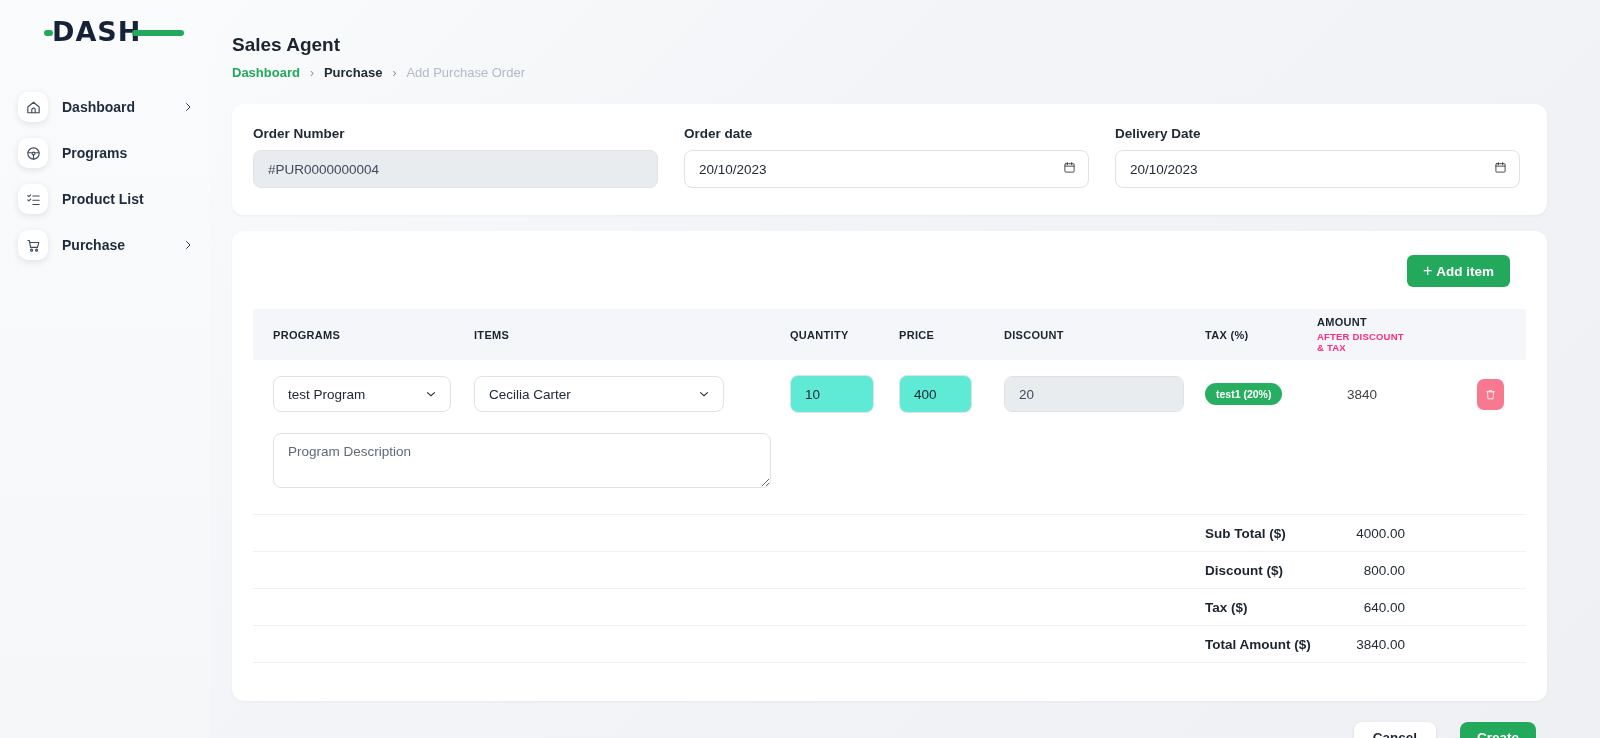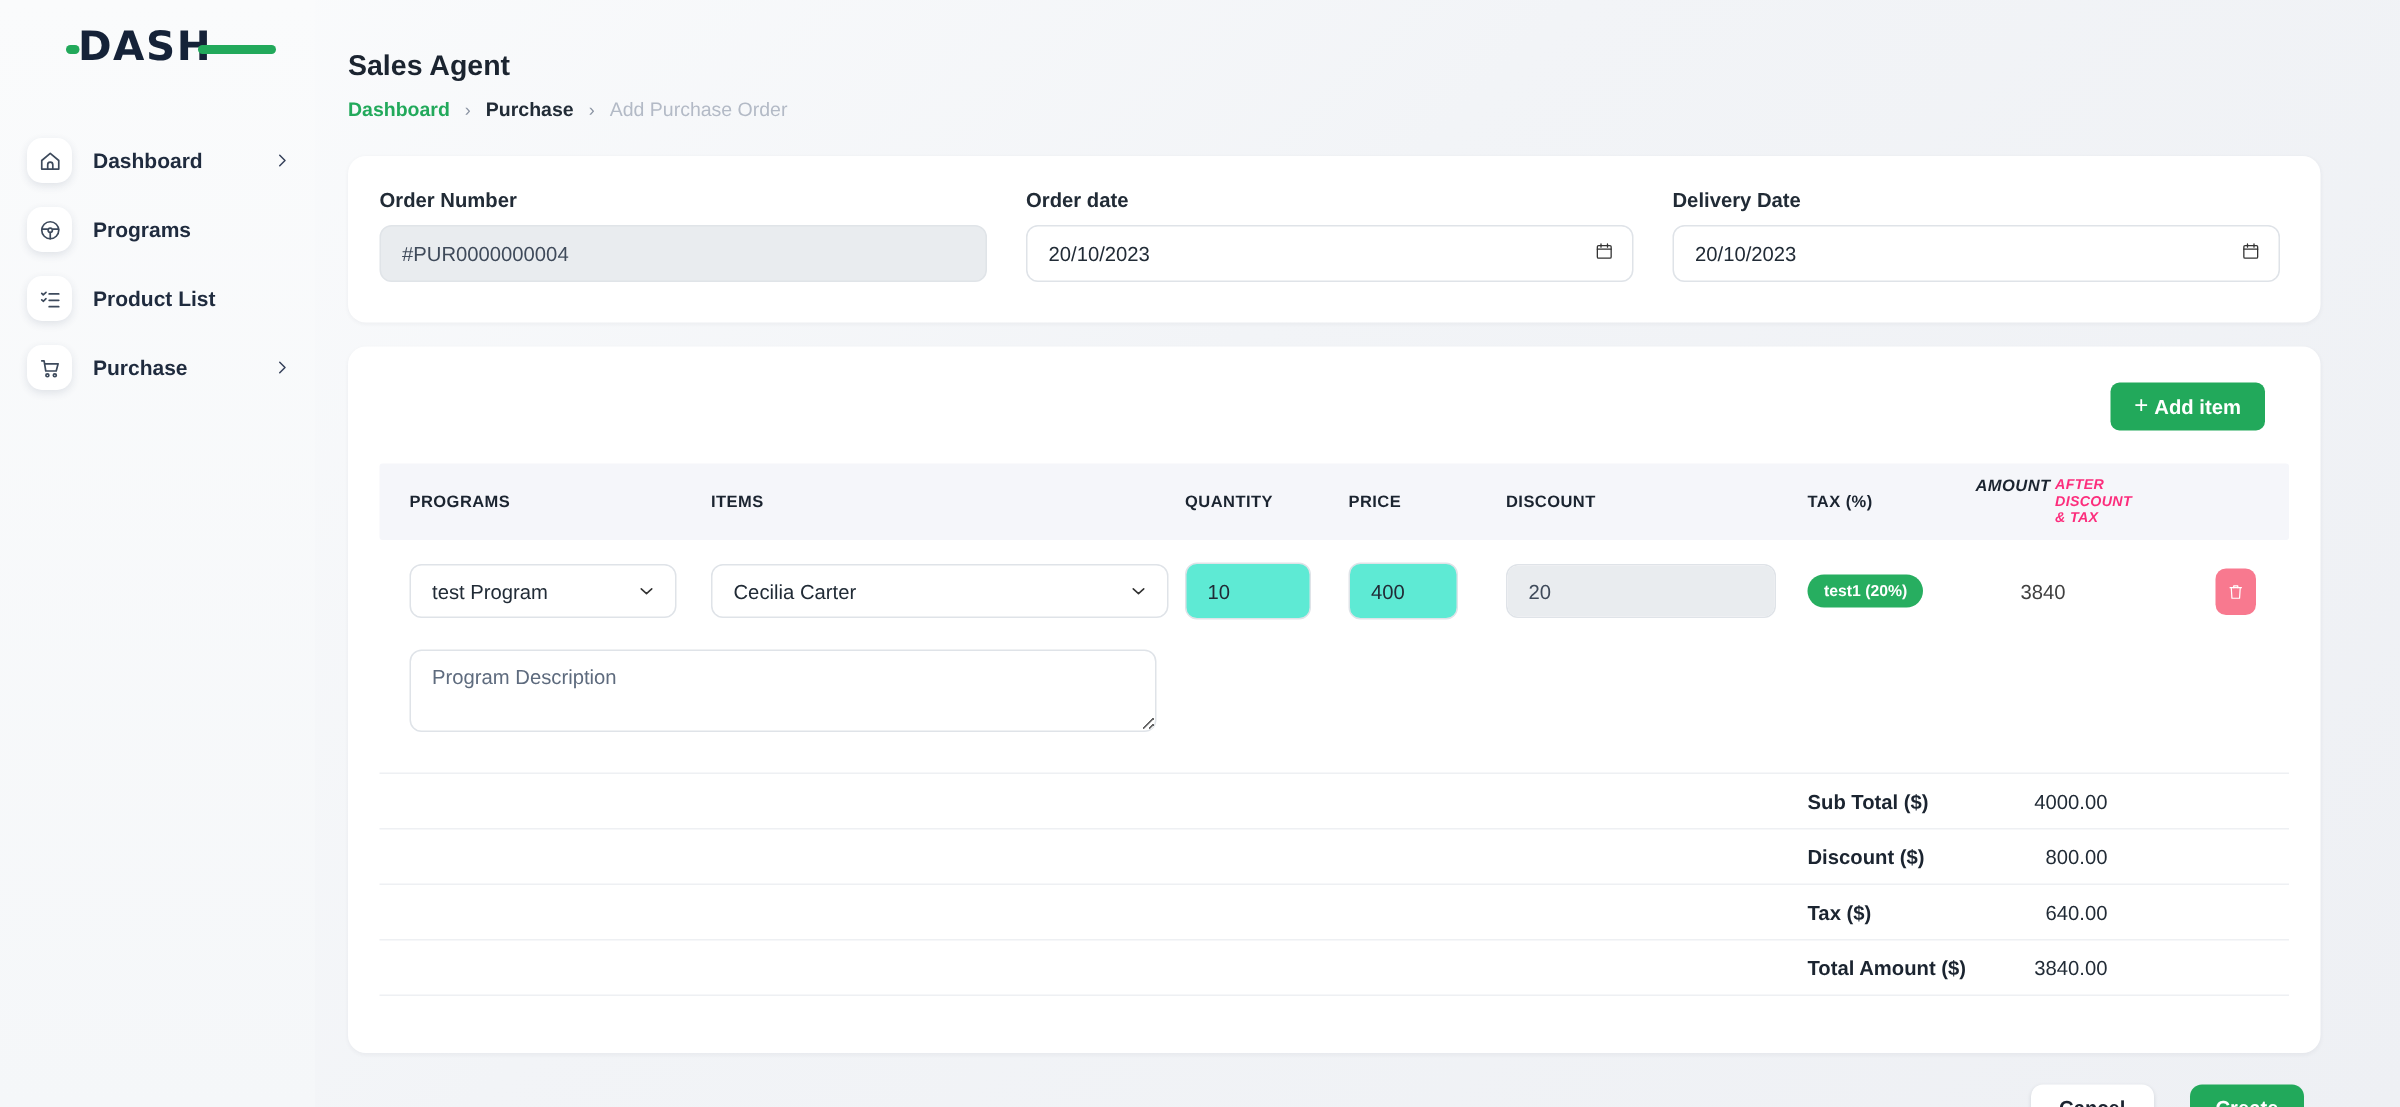--- a/index.html
+++ b/index.html
@@ -62,33 +62,33 @@
     height:32px; padding:0 16px; font-size:13.5px; font-weight:600; cursor:pointer;
     display:flex; align-items:center; gap:4px;
     font-family:"Liberation Sans", sans-serif; }
   .plus { font-size:16px; font-weight:500; line-height:1; }
 
   .grid-cols { display:grid;
     grid-template-columns:201px 316px 109px 105px 201px 112px 90px 121px; }
   .thead { margin:22px 21px 0 21px; background:#F5F6FA; height:51px;
     align-items:center; padding-left:20px; border-radius:2px; }
   .th { font-size:11px; font-weight:700; color:#1B2430; letter-spacing:.3px; }
-  .th-amount { display:flex; flex-direction:row; gap:3px;font-style:italic; }
+  .th-amount { display:flex; flex-direction:column; gap:3px; }
   .th-sub { font-size:9.5px; font-weight:700; color:var(--pink); letter-spacing:.2px; }
 
   .trow { margin:15px 21px 0 21px; padding-left:20px; align-items:center; }
   .select { height:36px; border:1px solid var(--border); border-radius:8px;
     display:flex; align-items:center; padding:0 12px 0 14px; font-size:13.5px;
     color:#212B36; cursor:pointer; background:#fff; }
   .select span { flex:1; }
   .select svg, .nav-chevron svg { display:block; }
   .select svg { stroke:#333; fill:none; stroke-width:1.8; stroke-linecap:round;
     stroke-linejoin:round; }
   .sel-program { width:178px; }
-  .sel-item { width:305px; }
+  .sel-item { width:250px; }
   .in-qty { width:84px; }
   .in-price { width:73px; }
   .discount-group { width:180px; height:36px; border:1px solid var(--border);
     border-radius:8px; display:flex; overflow:hidden; background:#fef9c3; }
   .discount-group input { border:none; border-radius:0; height:100%; flex:1;
     background:#E9ECEF; color:#3F4A5A; font-size:13.5px; padding:0 14px;
     font-family:"Liberation Sans", sans-serif; }
   .tax-badge { display:inline-block; background:#27AE60; color:#fff;
     font-size:10.5px; font-weight:700; padding:5px 11px; border-radius:12px; }
   .amount-cell { font-size:13.5px; color:#404040; text-align:center; }

